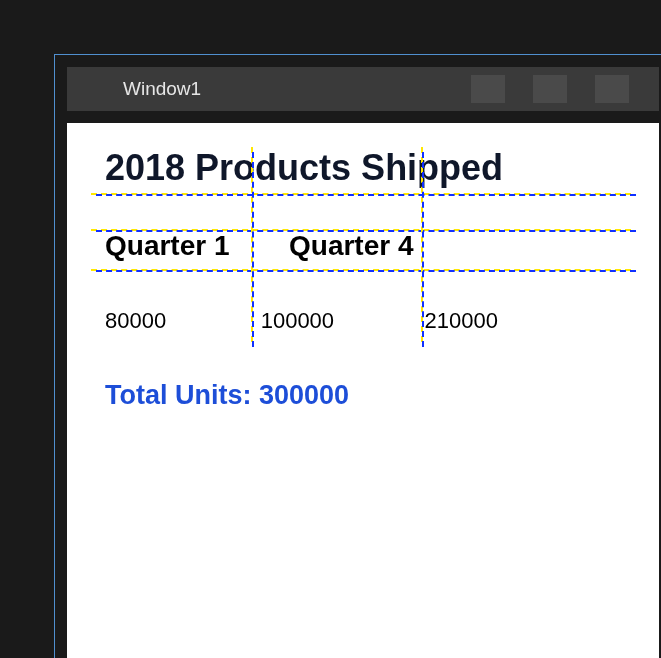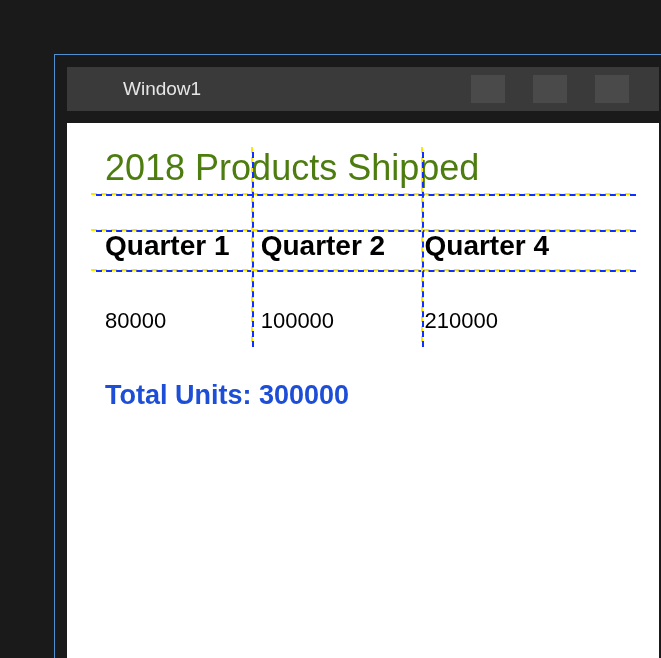--- a/index.html
+++ b/index.html
@@ -59,22 +59,22 @@
     .cell {
       position: relative;
       padding: 2px 4px 6px 2px;
     }
     .c1 { width: 160px; }
     .c2 { width: 170px; }
     .c3 { width: 210px; }
     .title-cell {
       width: 540px;
       font-size: 36px;
-      font-weight: 400;
-      color: #4d7c0f;
+      font-weight: 700;
+      color: #0f172a;
       line-height: 1.15;
       padding: 0 2px 4px 2px;
     }
     .header-cell {
       font-size: 28px;
       font-weight: 700;
       color: #000;
       padding-top: 2px;
       padding-bottom: 6px;
     }
@@ -161,21 +161,20 @@
 
   <div class="client-area">
     <div class="grid">
 
       <div class="row">
         <div class="cell title-cell">2018 Products Shipped</div>
       </div>
 
       <div class="row">
         <div class="cell c1 header-cell">Quarter 1</div>
-        <div class="cell c2 header-cell">Quarter 2</div>
         <div class="cell c3 header-cell">Quarter 4</div>
       </div>
 
       <div class="row">
         <div class="cell c1 data-cell">80000</div>
         <div class="cell c2 data-cell">100000</div>
         <div class="cell c3 data-cell">210000</div>
       </div>
 
       <div class="row">

